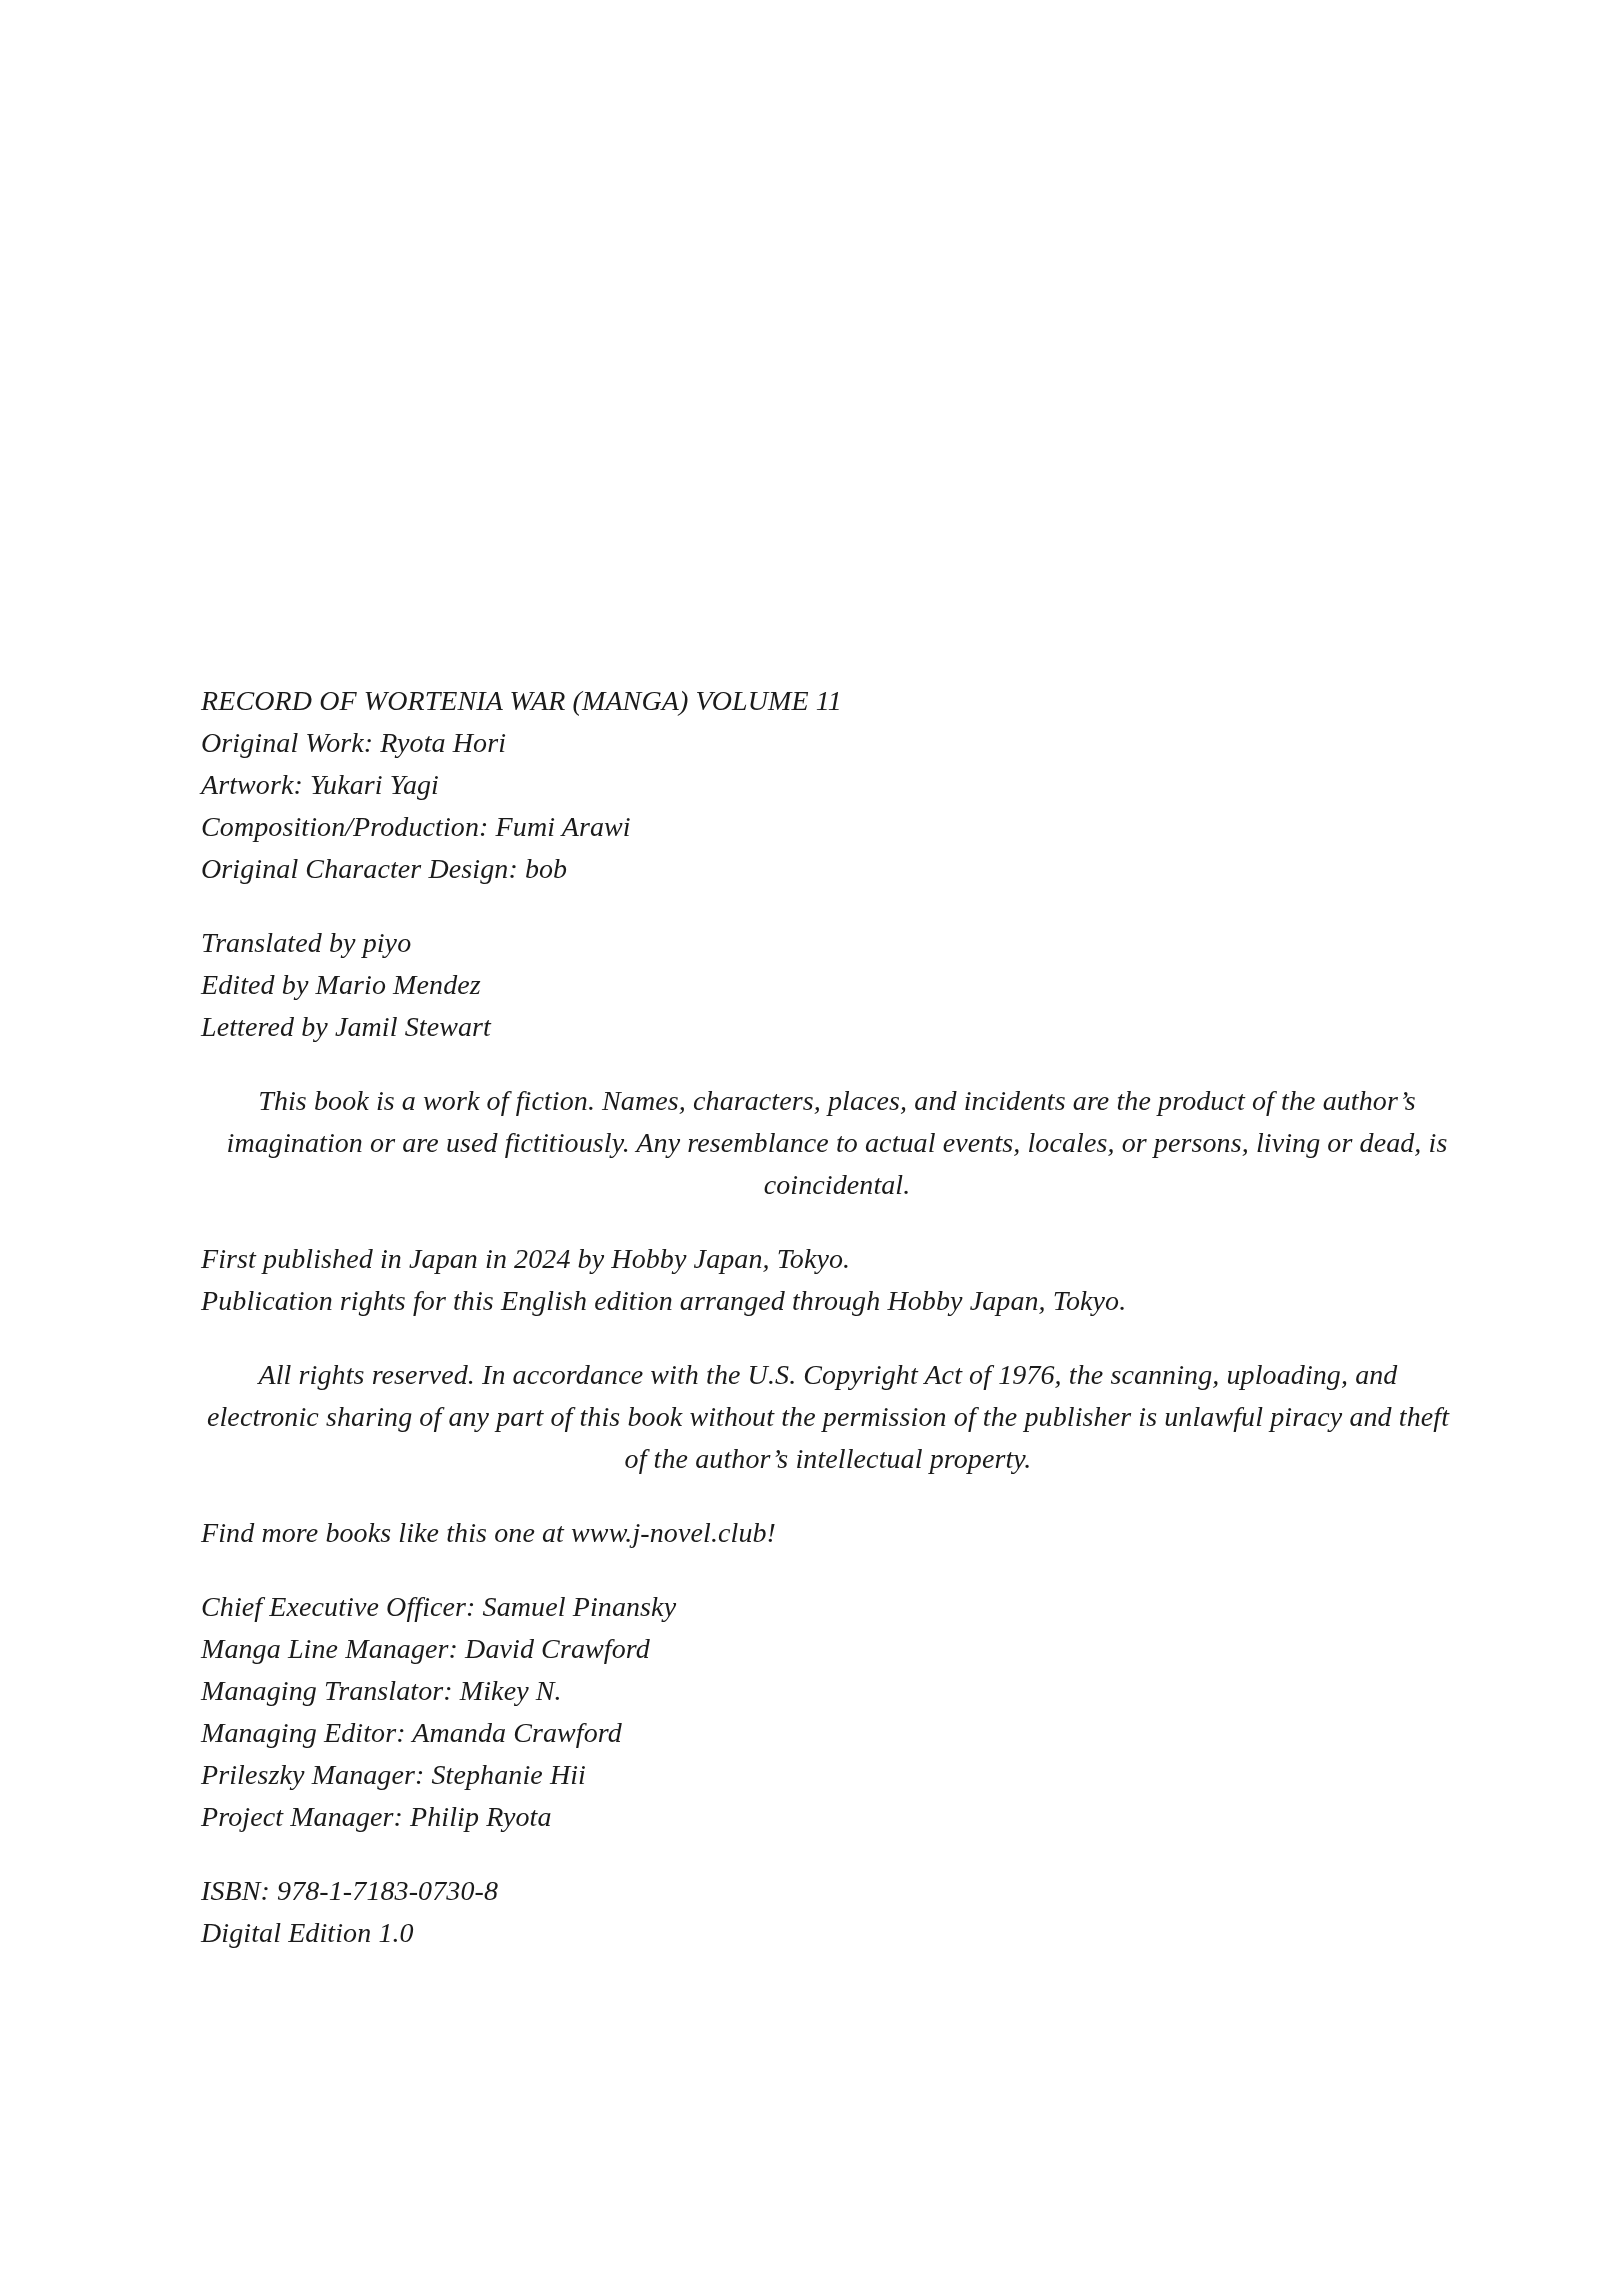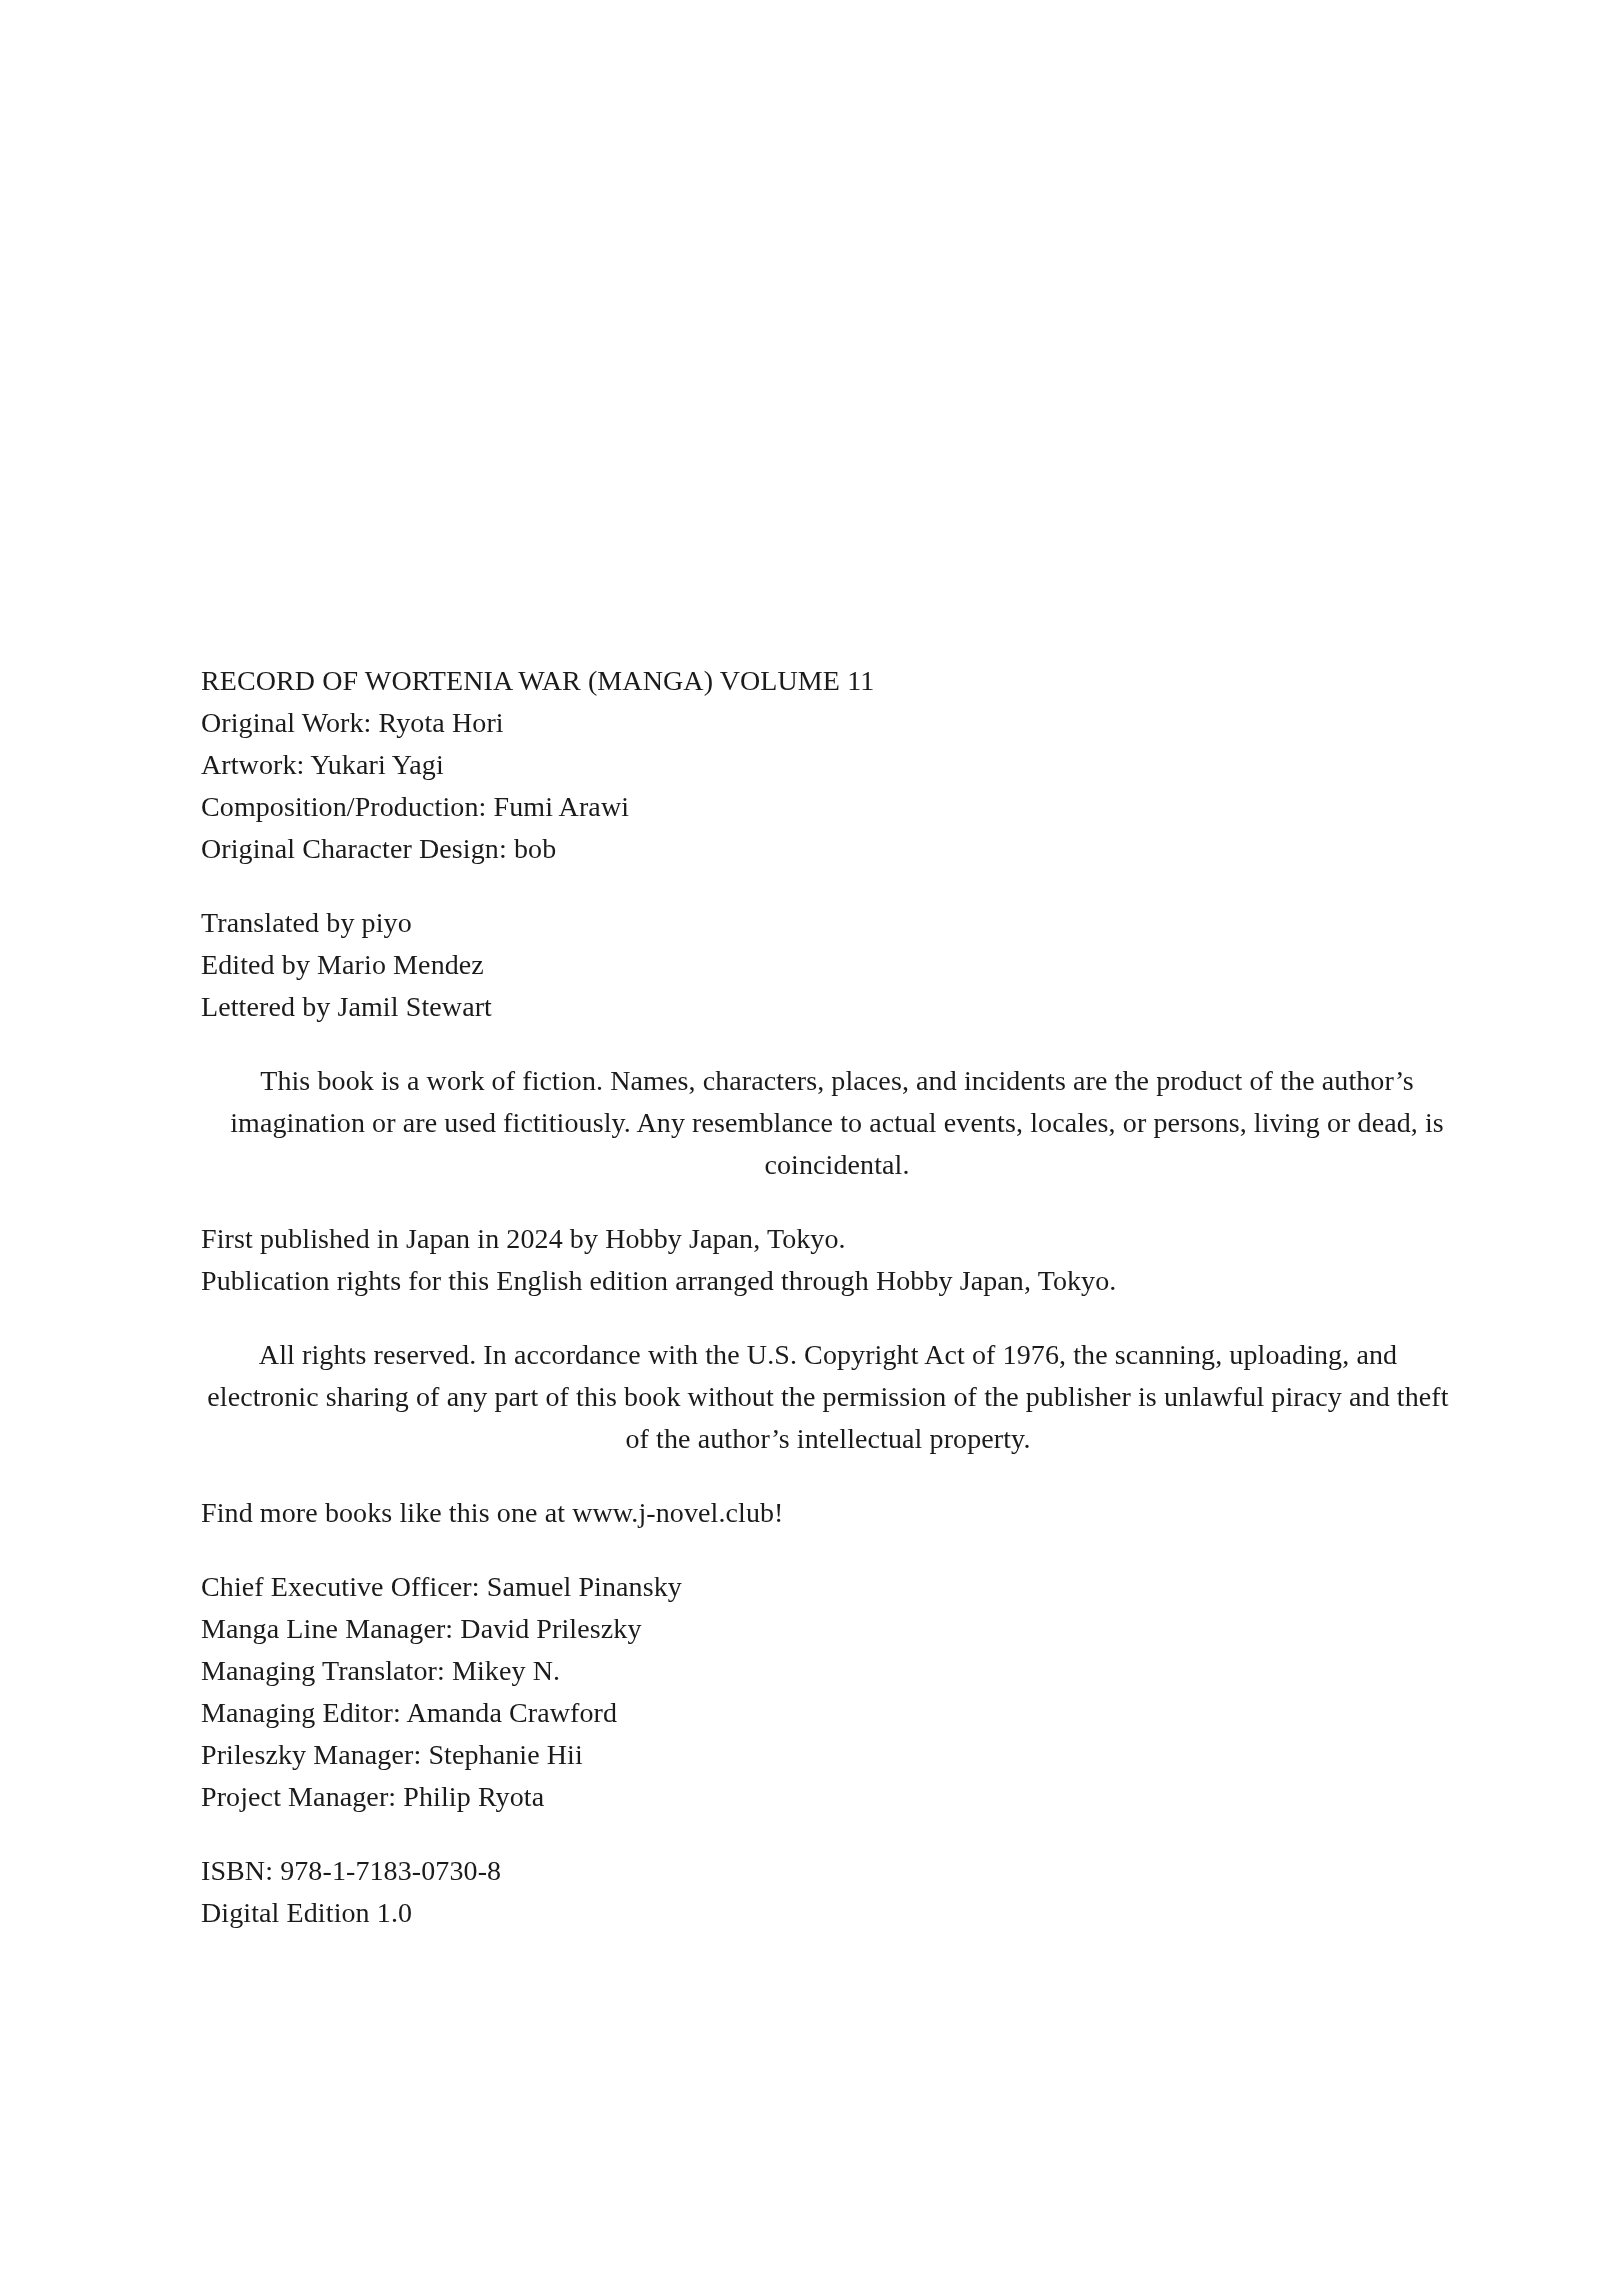--- a/index.html
+++ b/index.html
@@ -17,22 +17,23 @@
   .page {
     position: relative;
     width: 1613px;
     height: 2293px;
     box-sizing: border-box;
     background: #ffffff;
   }
   .colophon {
     position: absolute;
     left: 201px;
-    top: 660px;
+    top: 680px;
     width: 1281px;
+    font-style: italic;
   }
   .block {
     margin: 0 0 32px 0;
   }
   .block:last-child {
     margin-bottom: 0;
   }
   .line {
     font-size: 28px;
     line-height: 42px;
@@ -83,21 +84,21 @@
     <div class="block">
       <div class="para narrow">All rights reserved. In accordance with the U.S. Copyright Act of 1976, the scanning, uploading, and electronic sharing of any part of this book without the permission of the publisher is unlawful piracy and theft of the author’s intellectual property.</div>
     </div>
 
     <div class="block">
       <div class="line">Find more books like this one at www.j-novel.club!</div>
     </div>
 
     <div class="block">
       <div class="line">Chief Executive Officer: Samuel Pinansky</div>
-      <div class="line">Manga Line Manager: David Prileszky</div>
+      <div class="line">Manga Line Manager: David Crawford</div>
       <div class="line">Managing Translator: Mikey N.</div>
       <div class="line">Managing Editor: Amanda Crawford</div>
       <div class="line">Prileszky Manager: Stephanie Hii</div>
       <div class="line">Project Manager: Philip Ryota</div>
     </div>
 
     <div class="block">
       <div class="line">ISBN: 978-1-7183-0730-8</div>
       <div class="line">Digital Edition 1.0</div>
     </div>

